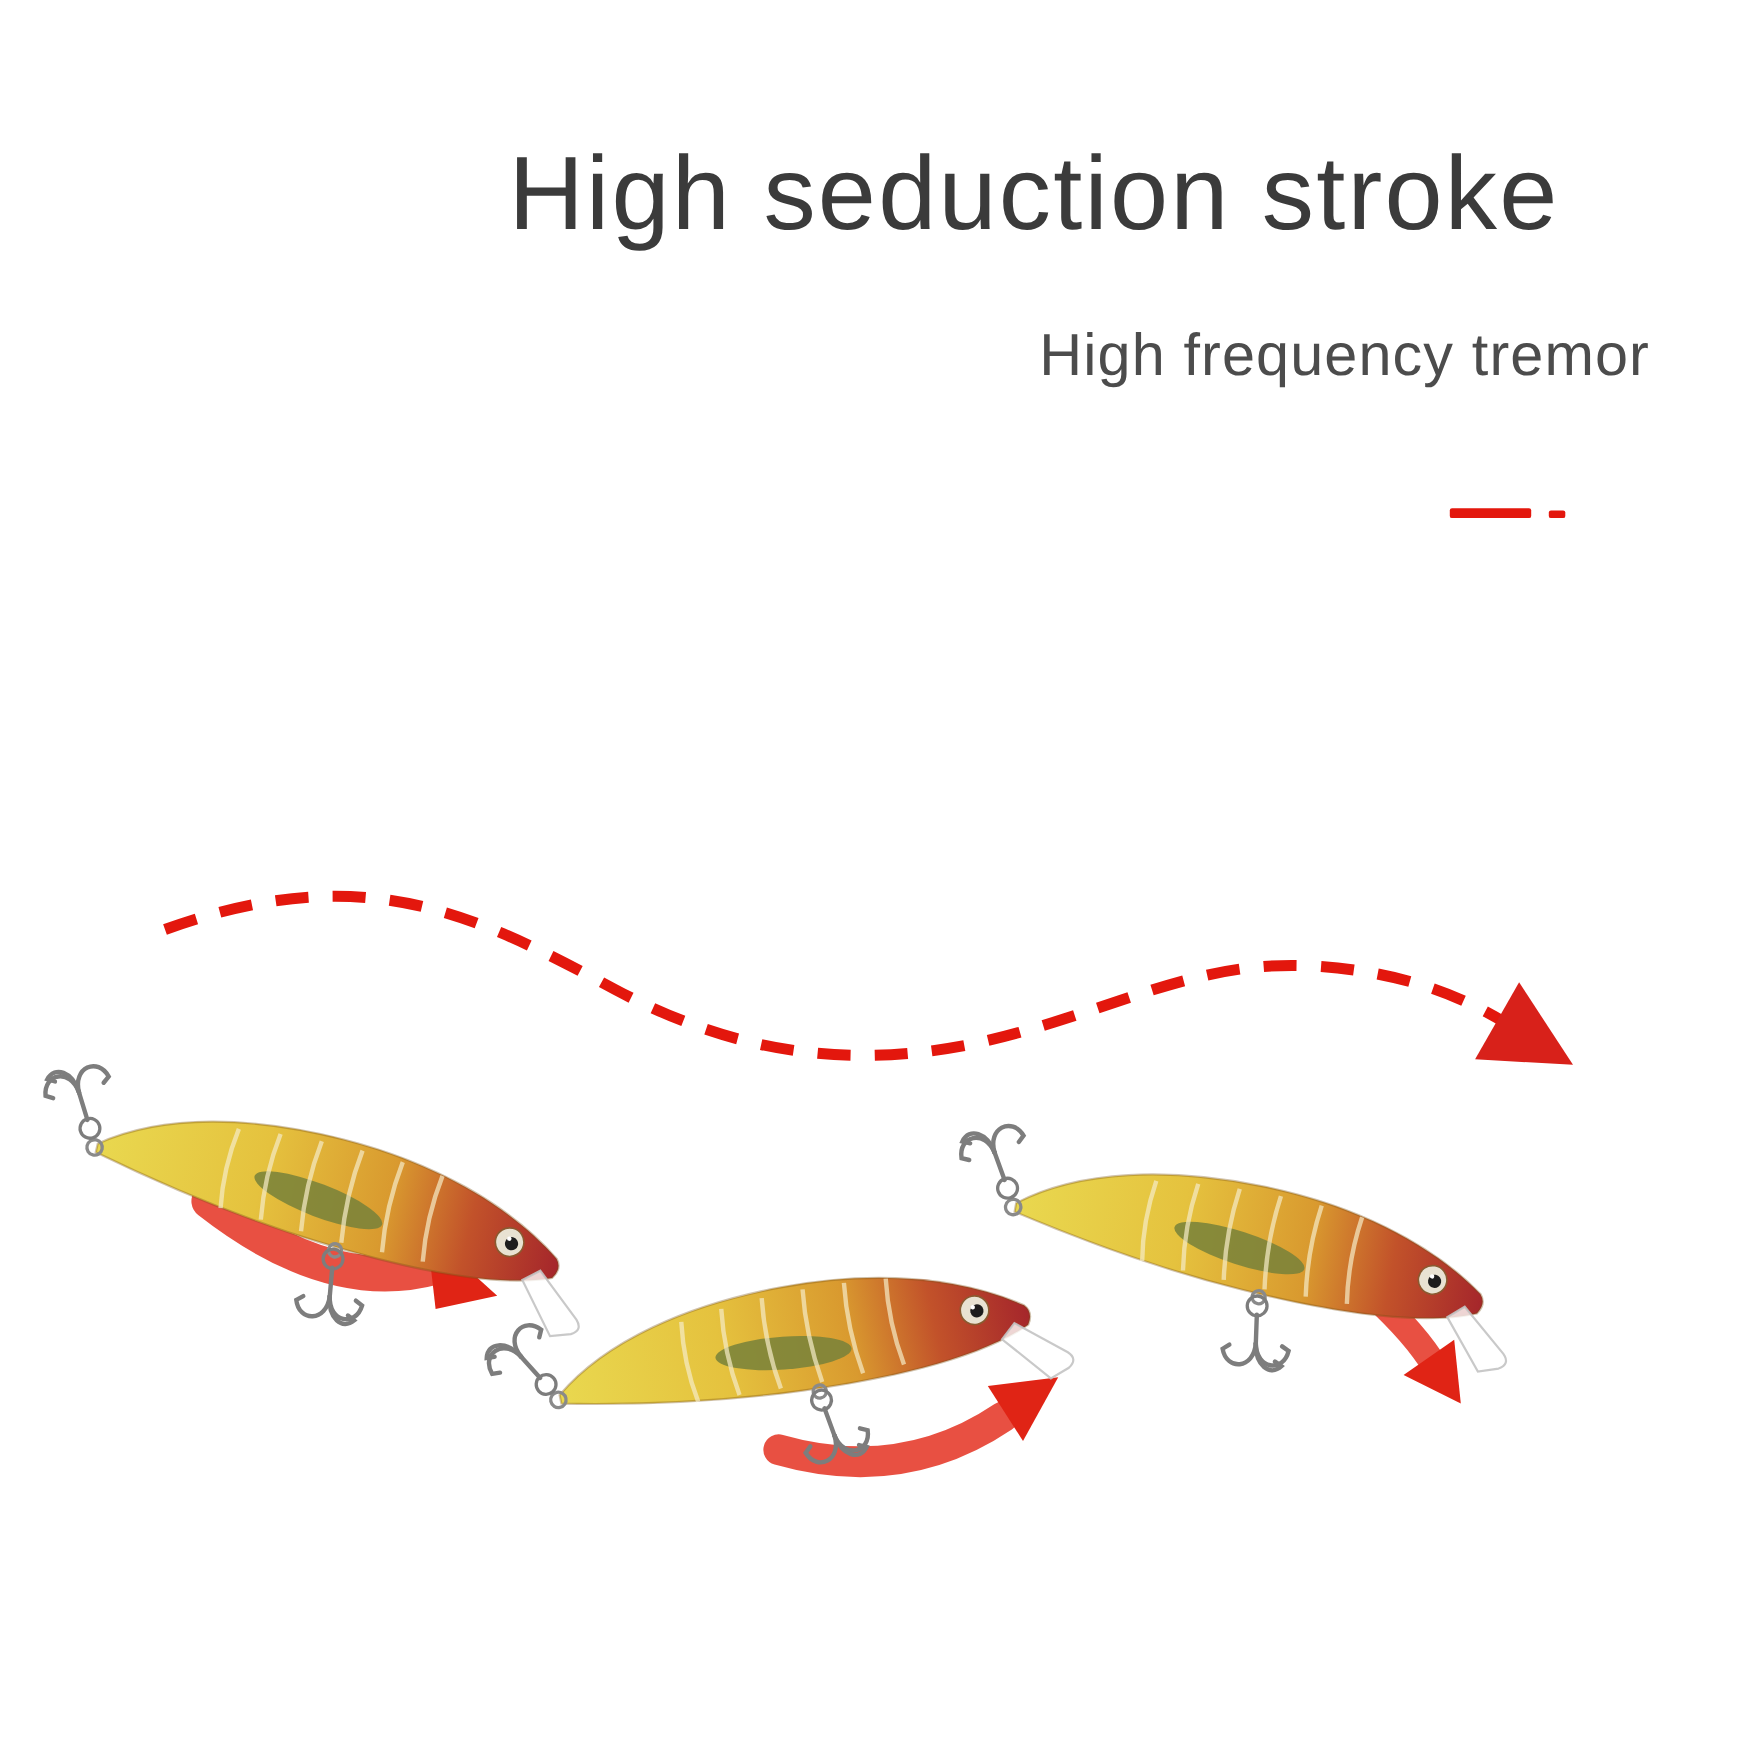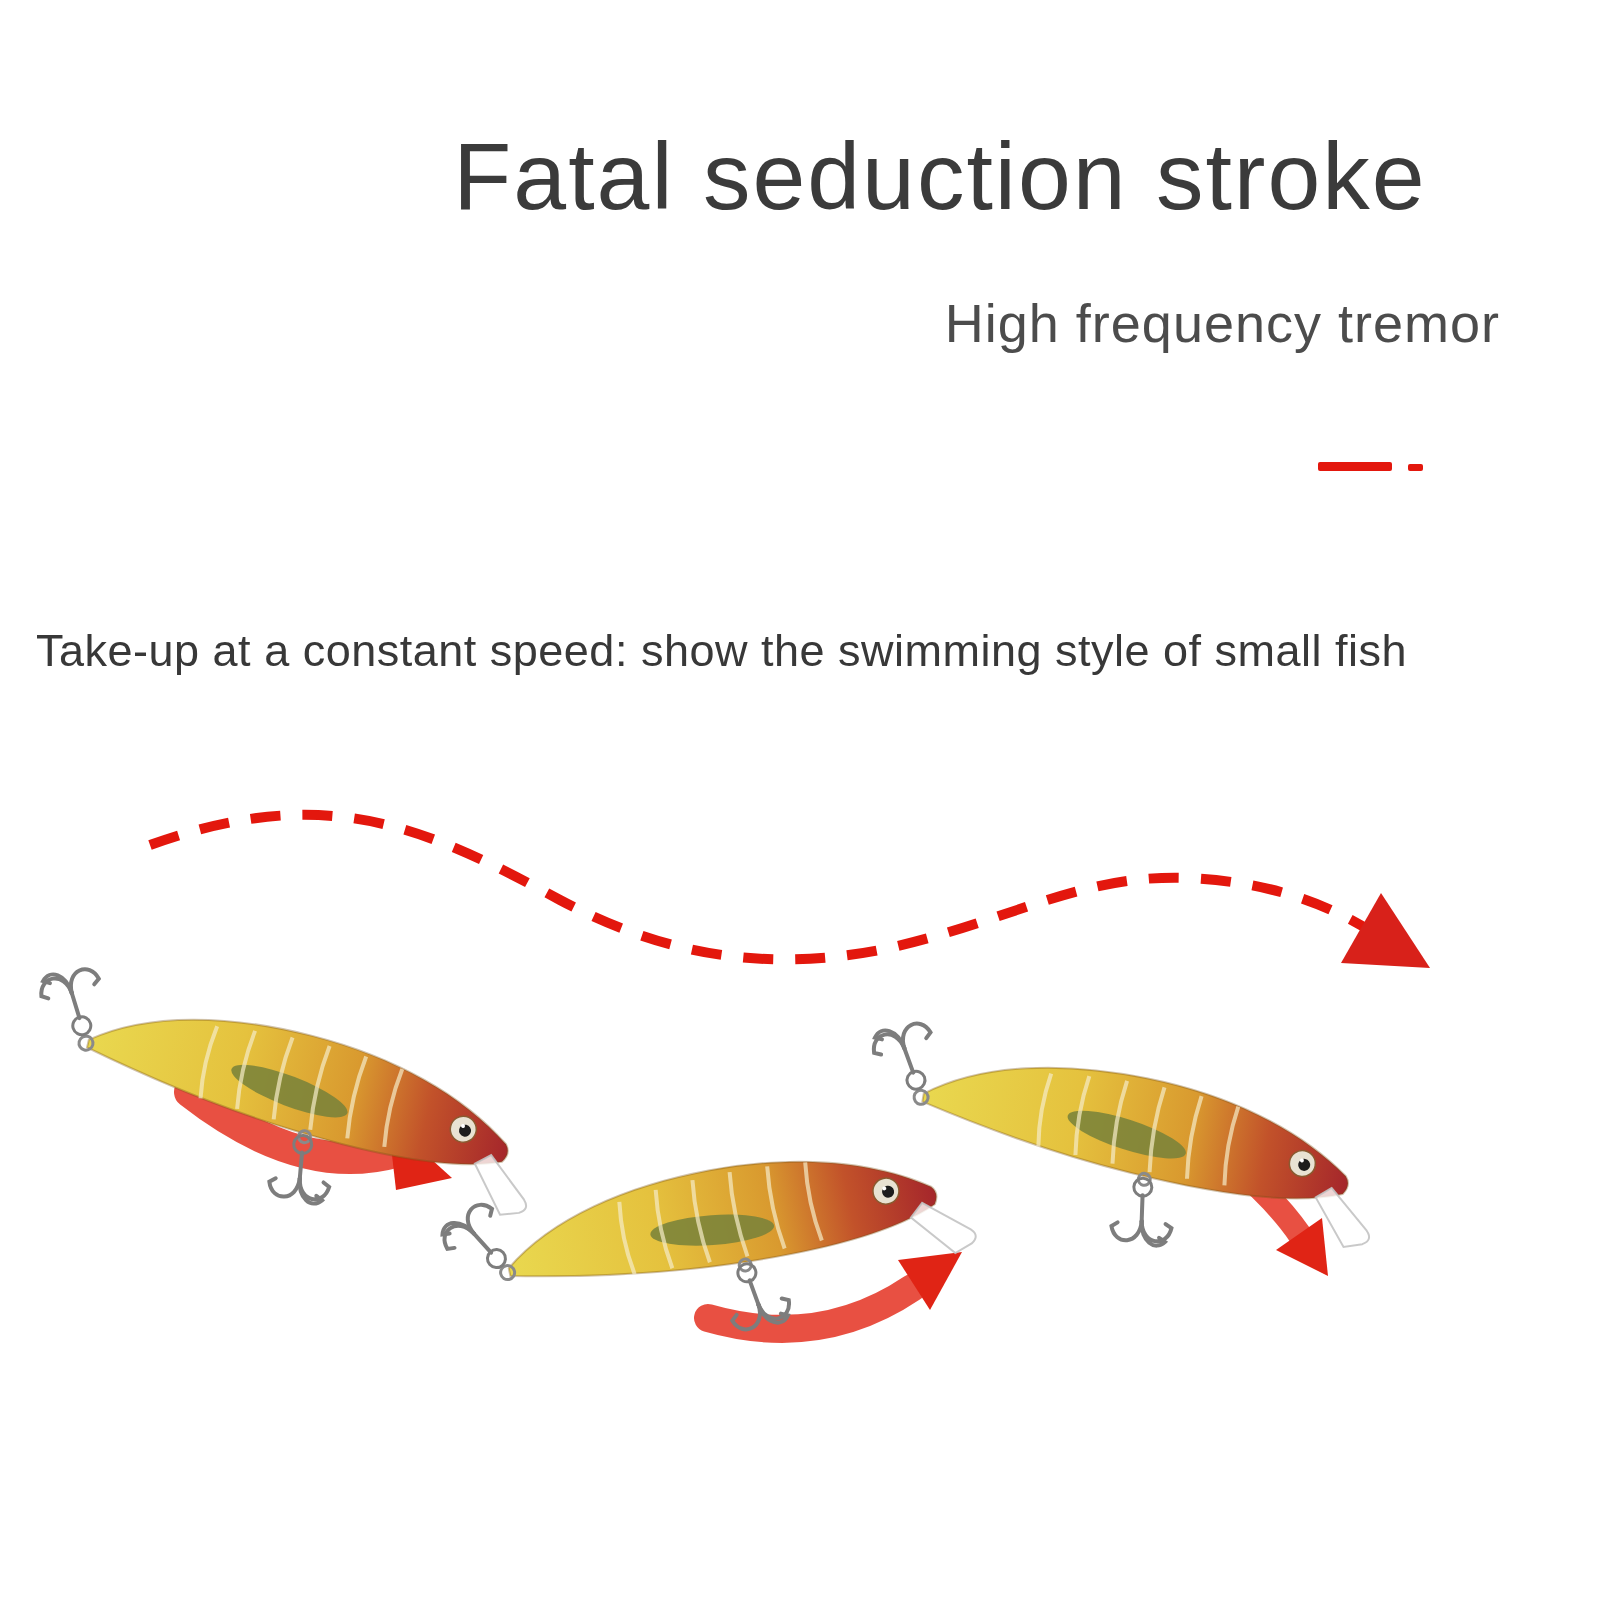--- a/index.html
+++ b/index.html
@@ -81,30 +81,29 @@
     top: 0;
     width: 1600px;
     height: 1600px;
   }
 </style>
 </head>
 <body>
 
 <div id="canvas">
 
-  <div class="title">Fatal seduction stroke</div>
+  <div class="title">High seduction stroke</div>
 
   <div class="subtitle">High frequency tremor</div>
 
   <div class="red-dashes">
     <div class="dash-long"></div>
     <div class="dash-short"></div>
   </div>
 
-  <div class="caption">Take-up at a constant speed: show the swimming style of small fish</div>
 
   <svg class="illustration" viewBox="0 0 1600 1600" xmlns="http://www.w3.org/2000/svg">
     <defs>
       <linearGradient id="bodyGrad" x1="0" y1="0" x2="1" y2="0">
         <stop offset="0" stop-color="#e9d84f"></stop>
         <stop offset="0.35" stop-color="#e5c23e"></stop>
         <stop offset="0.62" stop-color="#d99a2f"></stop>
         <stop offset="0.8" stop-color="#c2522a"></stop>
         <stop offset="1" stop-color="#a5262b"></stop>
       </linearGradient>

